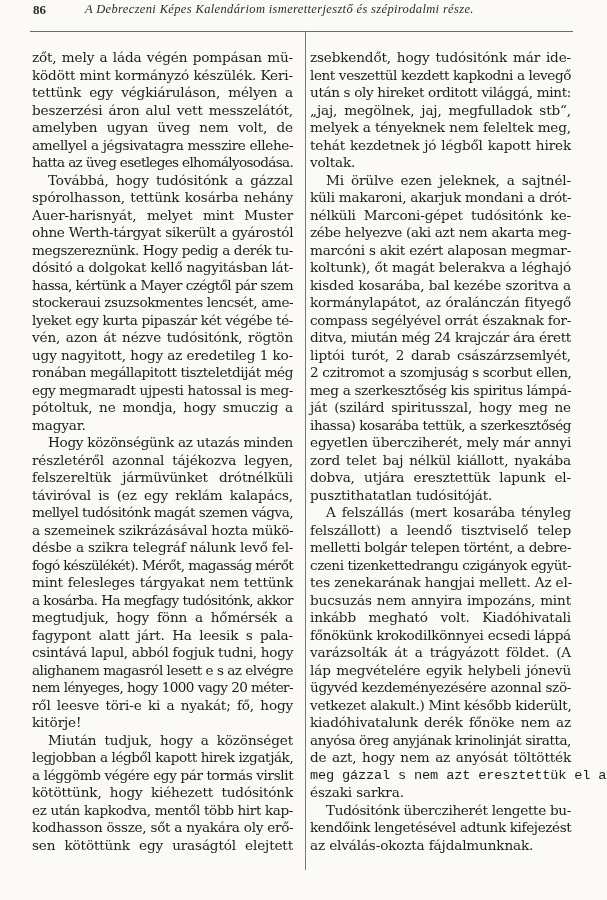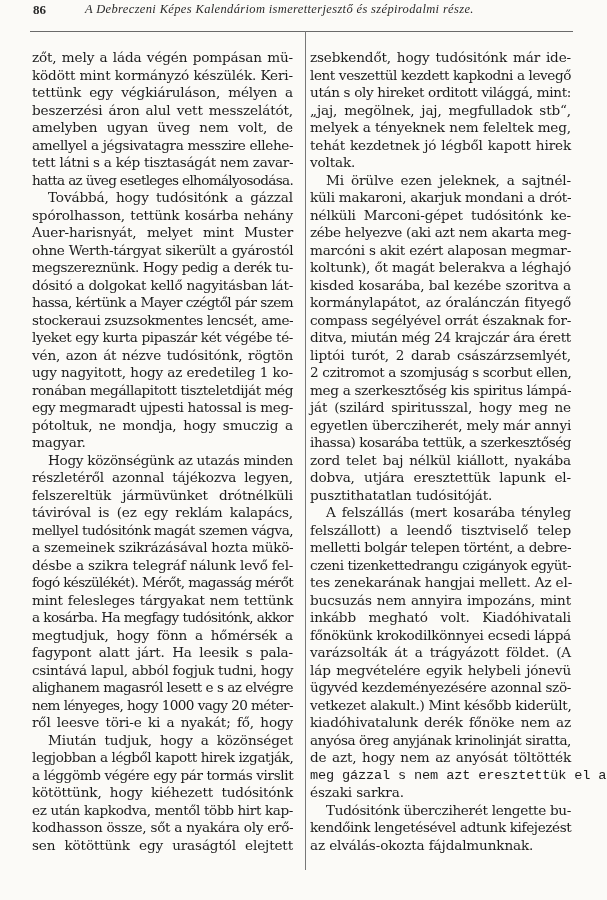--- a/index.html
+++ b/index.html
@@ -65,21 +65,20 @@
 <div class="header-rule"></div>
 <div class="column-divider"></div>
 
 <div class="column col-left" id="col-left">
     <span class="line" style="height: 17.5106px; line-height: 17.5106px;">zőt, mely a láda végén pompásan mü-</span>
     <span class="line" style="height: 17.5106px; line-height: 17.5106px;">ködött mint kormányzó készülék. Keri-</span>
     <span class="line" style="height: 17.5106px; line-height: 17.5106px;">tettünk egy végkiáruláson, mélyen a</span>
     <span class="line" style="height: 17.5106px; line-height: 17.5106px;">beszerzési áron alul vett messzelátót,</span>
     <span class="line" style="height: 17.5106px; line-height: 17.5106px;">amelyben ugyan üveg nem volt, de</span>
     <span class="line" style="height: 17.5106px; line-height: 17.5106px; letter-spacing: -0.35px;">amellyel a jégsivatagra messzire ellehe-</span>
-    <span class="line" style="height: 17.5106px; line-height: 17.5106px; letter-spacing: -0.271951px;">tett látni s a kép tisztaságát nem zavar-</span>
     <span class="line last" style="height: 17.5106px; line-height: 17.5106px; letter-spacing: -0.675px;">hatta az üveg esetleges elhomályosodása.</span>
     <span class="line indent" style="height: 17.5106px; line-height: 17.5106px;">Továbbá, hogy tudósitónk a gázzal</span>
     <span class="line" style="height: 17.5106px; line-height: 17.5106px;">spórolhasson, tettünk kosárba nehány</span>
     <span class="line" style="height: 17.5106px; line-height: 17.5106px;">Auer-harisnyát, melyet mint Muster</span>
     <span class="line" style="height: 17.5106px; line-height: 17.5106px; letter-spacing: -0.278205px;">ohne Werth-tárgyat sikerült a gyárostól</span>
     <span class="line" style="height: 17.5106px; line-height: 17.5106px; letter-spacing: -0.393243px;">megszereznünk. Hogy pedig a derék tu-</span>
     <span class="line" style="height: 17.5106px; line-height: 17.5106px; letter-spacing: -0.25px;">dósitó a dolgokat kellő nagyitásban lát-</span>
     <span class="line" style="height: 17.5106px; line-height: 17.5106px; letter-spacing: -0.585897px;">hassa, kértünk a Mayer czégtől pár szem</span>
     <span class="line" style="height: 17.5106px; line-height: 17.5106px; letter-spacing: -0.386842px;">stockeraui zsuzsokmentes lencsét, ame-</span>
     <span class="line" style="height: 17.5106px; line-height: 17.5106px; letter-spacing: -0.4px;">lyeket egy kurta pipaszár két végébe té-</span>
@@ -98,20 +97,21 @@
     <span class="line" style="height: 17.5106px; line-height: 17.5106px;">désbe a szikra telegráf nálunk levő fel-</span>
     <span class="line" style="height: 17.5106px; line-height: 17.5106px; letter-spacing: -0.662821px;">fogó készülékét). Mérőt, magasság mérőt</span>
     <span class="line" style="height: 17.5106px; line-height: 17.5106px;">mint felesleges tárgyakat nem tettünk</span>
     <span class="line" style="height: 17.5106px; line-height: 17.5106px; letter-spacing: -0.611538px;">a kosárba. Ha megfagy tudósitónk, akkor</span>
     <span class="line" style="height: 17.5106px; line-height: 17.5106px;">megtudjuk, hogy fönn a hőmérsék a</span>
     <span class="line" style="height: 17.5106px; line-height: 17.5106px;">fagypont alatt járt. Ha leesik s pala-</span>
     <span class="line" style="height: 17.5106px; line-height: 17.5106px; letter-spacing: -0.275px;">csintává lapul, abból fogjuk tudni, hogy</span>
     <span class="line" style="height: 17.5106px; line-height: 17.5106px; letter-spacing: -0.525px;">alighanem magasról lesett e s az elvégre</span>
     <span class="line" style="height: 17.5106px; line-height: 17.5106px; letter-spacing: -0.597368px;">nem lényeges, hogy 1000 vagy 20 méter-</span>
     <span class="line" style="height: 17.5106px; line-height: 17.5106px;">ről leesve töri-e ki a nyakát; fő, hogy</span>
+    <span class="line last" style="height: 17.5106px; line-height: 17.5106px;">kitörje!</span>
     <span class="line indent" style="height: 17.5106px; line-height: 17.5106px;">Miután tudjuk, hogy a közönséget</span>
     <span class="line" style="height: 17.5106px; line-height: 17.5106px; letter-spacing: -0.418293px;">legjobban a légből kapott hirek izgatják,</span>
     <span class="line" style="height: 17.5106px; line-height: 17.5106px; letter-spacing: -0.380769px;">a léggömb végére egy pár tormás virslit</span>
     <span class="line" style="height: 17.5106px; line-height: 17.5106px;">kötöttünk, hogy kiéhezett tudósitónk</span>
     <span class="line" style="height: 17.5106px; line-height: 17.5106px; letter-spacing: -0.380769px;">ez után kapkodva, mentől több hirt kap-</span>
     <span class="line" style="height: 17.5106px; line-height: 17.5106px; letter-spacing: -0.278205px;">kodhasson össze, sőt a nyakára oly erő-</span>
     <span class="line" style="height: 17.5106px; line-height: 17.5106px;">sen kötöttünk egy uraságtól elejtett</span>
   </div>
 <div class="column col-right" id="col-right">
     <span class="line" style="height: 17.5106px; line-height: 17.5106px;">zsebkendőt, hogy tudósitónk már ide-</span>
@@ -128,22 +128,22 @@
     <span class="line" style="height: 17.5106px; line-height: 17.5106px; letter-spacing: -0.231081px;">marcóni s akit ezért alaposan megmar-</span>
     <span class="line" style="height: 17.5106px; line-height: 17.5106px;">koltunk), őt magát belerakva a léghajó</span>
     <span class="line" style="height: 17.5106px; line-height: 17.5106px;">kisded kosarába, bal kezébe szoritva a</span>
     <span class="line" style="height: 17.5106px; line-height: 17.5106px;">kormánylapátot, az óralánczán fityegő</span>
     <span class="line" style="height: 17.5106px; line-height: 17.5106px; letter-spacing: -0.281579px;">compass segélyével orrát északnak for-</span>
     <span class="line" style="height: 17.5106px; line-height: 17.5106px; letter-spacing: -0.303846px;">ditva, miután még 24 krajczár ára érett</span>
     <span class="line" style="height: 17.5106px; line-height: 17.5106px;">liptói turót, 2 darab császárzsemlyét,</span>
     <span class="line" style="height: 17.5106px; line-height: 17.5106px; letter-spacing: -0.4px;">2 czitromot a szomjuság s scorbut ellen,</span>
     <span class="line" style="height: 17.5106px; line-height: 17.5106px; letter-spacing: -0.329487px;">meg a szerkesztőség kis spiritus lámpá-</span>
     <span class="line" style="height: 17.5106px; line-height: 17.5106px;">ját (szilárd spiritusszal, hogy meg ne</span>
+    <span class="line" style="height: 17.5106px; line-height: 17.5106px; letter-spacing: -0.45px;">ihassa) kosarába tettük, a szerkesztőség</span>
     <span class="line" style="height: 17.5106px; line-height: 17.5106px;">egyetlen übercziherét, mely már annyi</span>
-    <span class="line" style="height: 17.5106px; line-height: 17.5106px; letter-spacing: -0.45px;">ihassa) kosarába tettük, a szerkesztőség</span>
     <span class="line" style="height: 17.5106px; line-height: 17.5106px;">zord telet baj nélkül kiállott, nyakába</span>
     <span class="line" style="height: 17.5106px; line-height: 17.5106px;">dobva, utjára eresztettük lapunk el-</span>
     <span class="line last" style="height: 17.5106px; line-height: 17.5106px;">pusztithatatlan tudósitóját.</span>
     <span class="line indent" style="height: 17.5106px; line-height: 17.5106px;">A felszállás (mert kosarába tényleg</span>
     <span class="line" style="height: 17.5106px; line-height: 17.5106px;">felszállott) a leendő tisztviselő telep</span>
     <span class="line" style="height: 17.5106px; line-height: 17.5106px; letter-spacing: -0.345122px;">melletti bolgár telepen történt, a debre-</span>
     <span class="line" style="height: 17.5106px; line-height: 17.5106px; letter-spacing: -0.483333px;">czeni tizenkettedrangu czigányok együt-</span>
     <span class="line" style="height: 17.5106px; line-height: 17.5106px;">tes zenekarának hangjai mellett. Az el-</span>
     <span class="line" style="height: 17.5106px; line-height: 17.5106px;">bucsuzás nem annyira impozáns, mint</span>
     <span class="line" style="height: 17.5106px; line-height: 17.5106px;">inkább megható volt. Kiadóhivatali</span>

